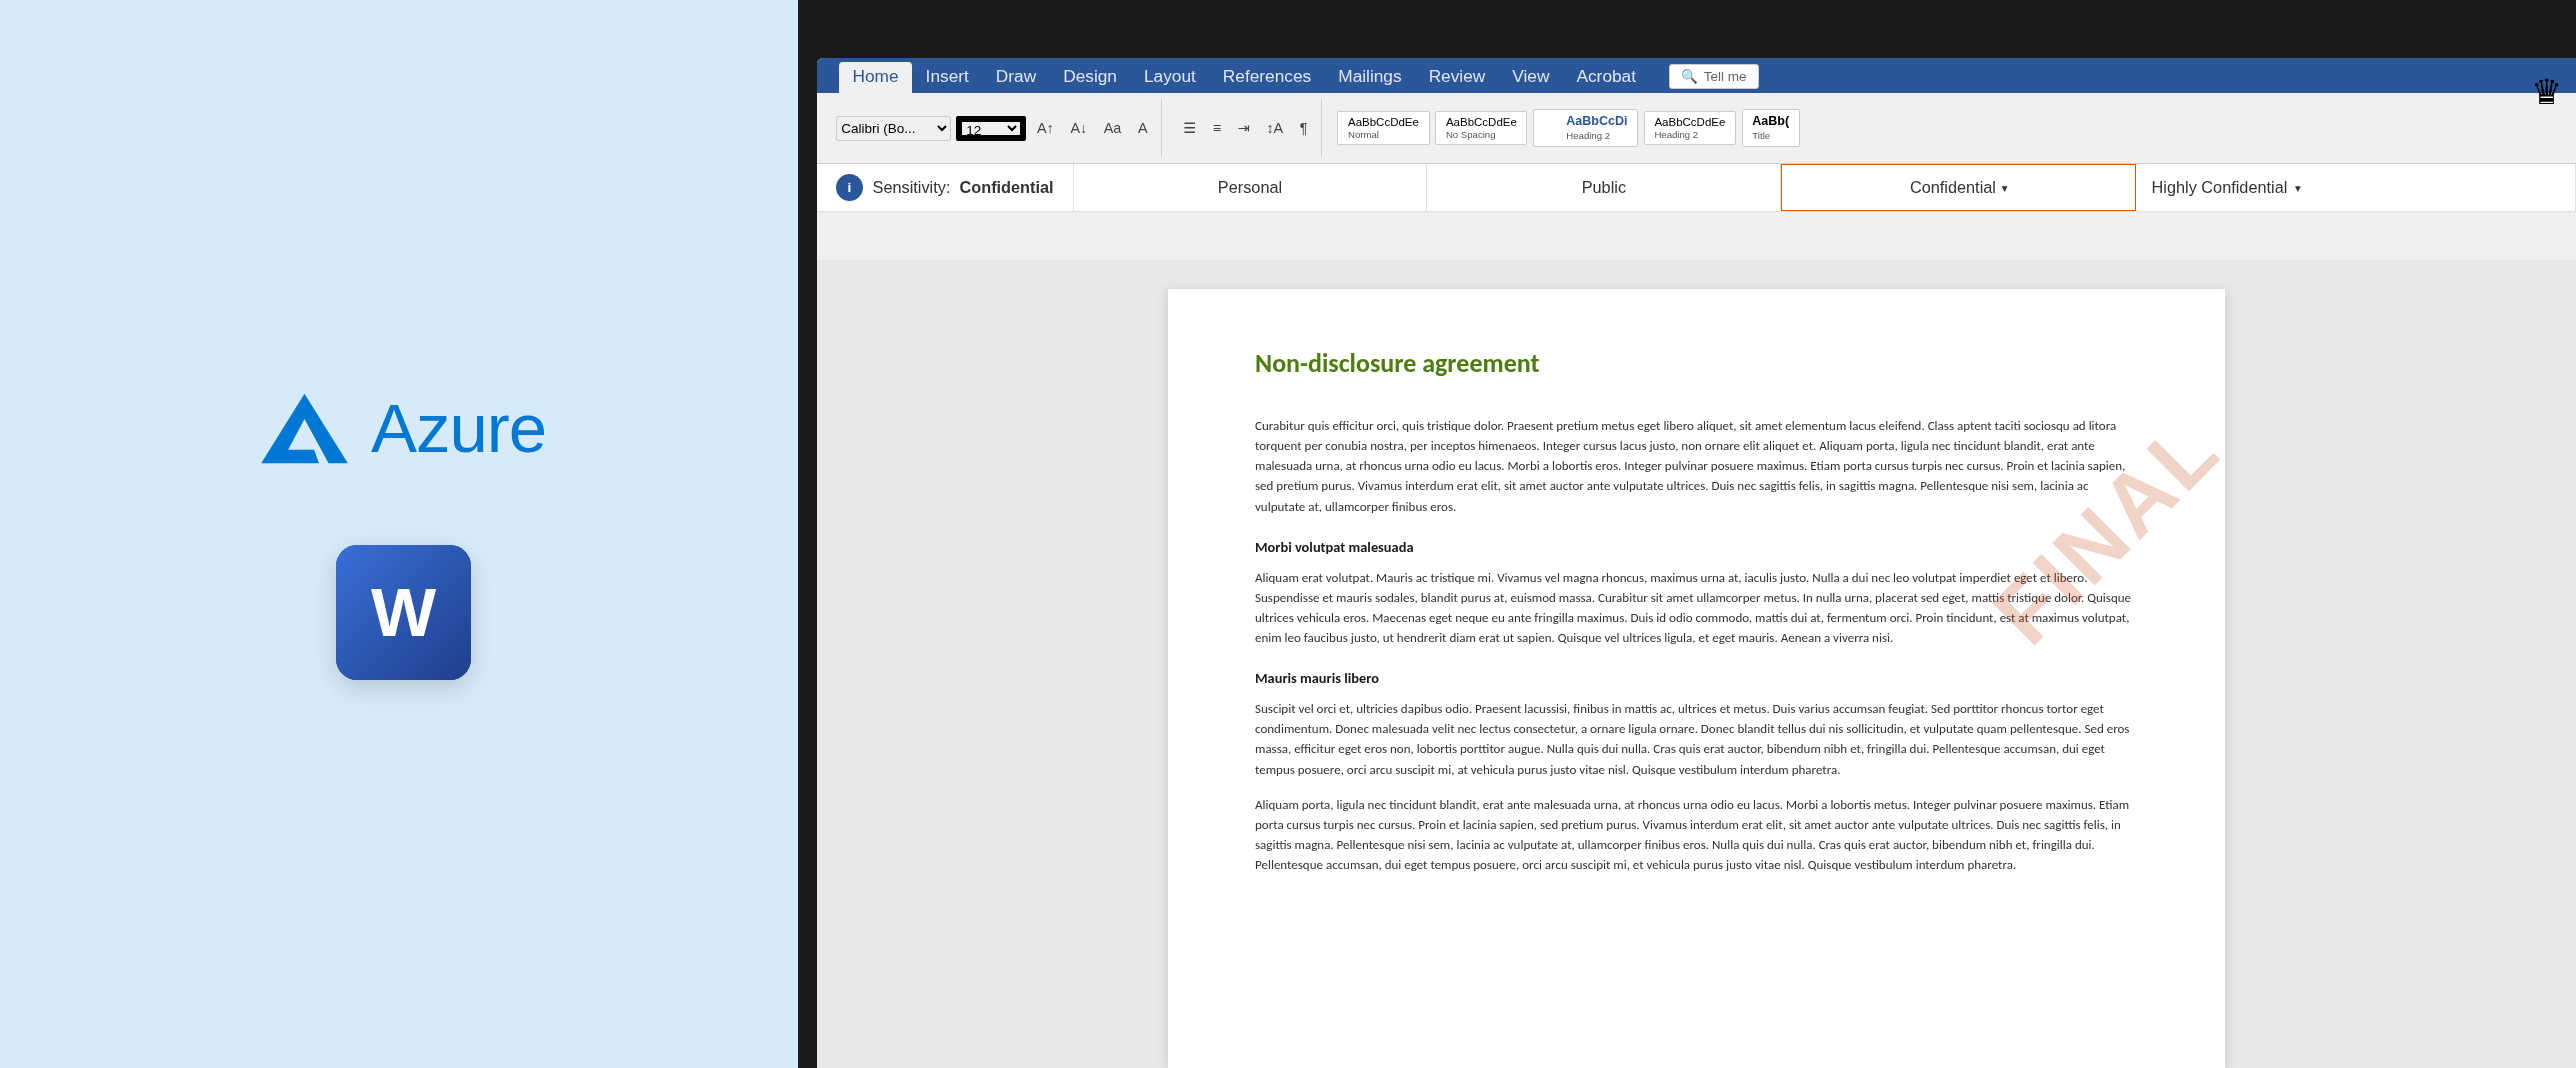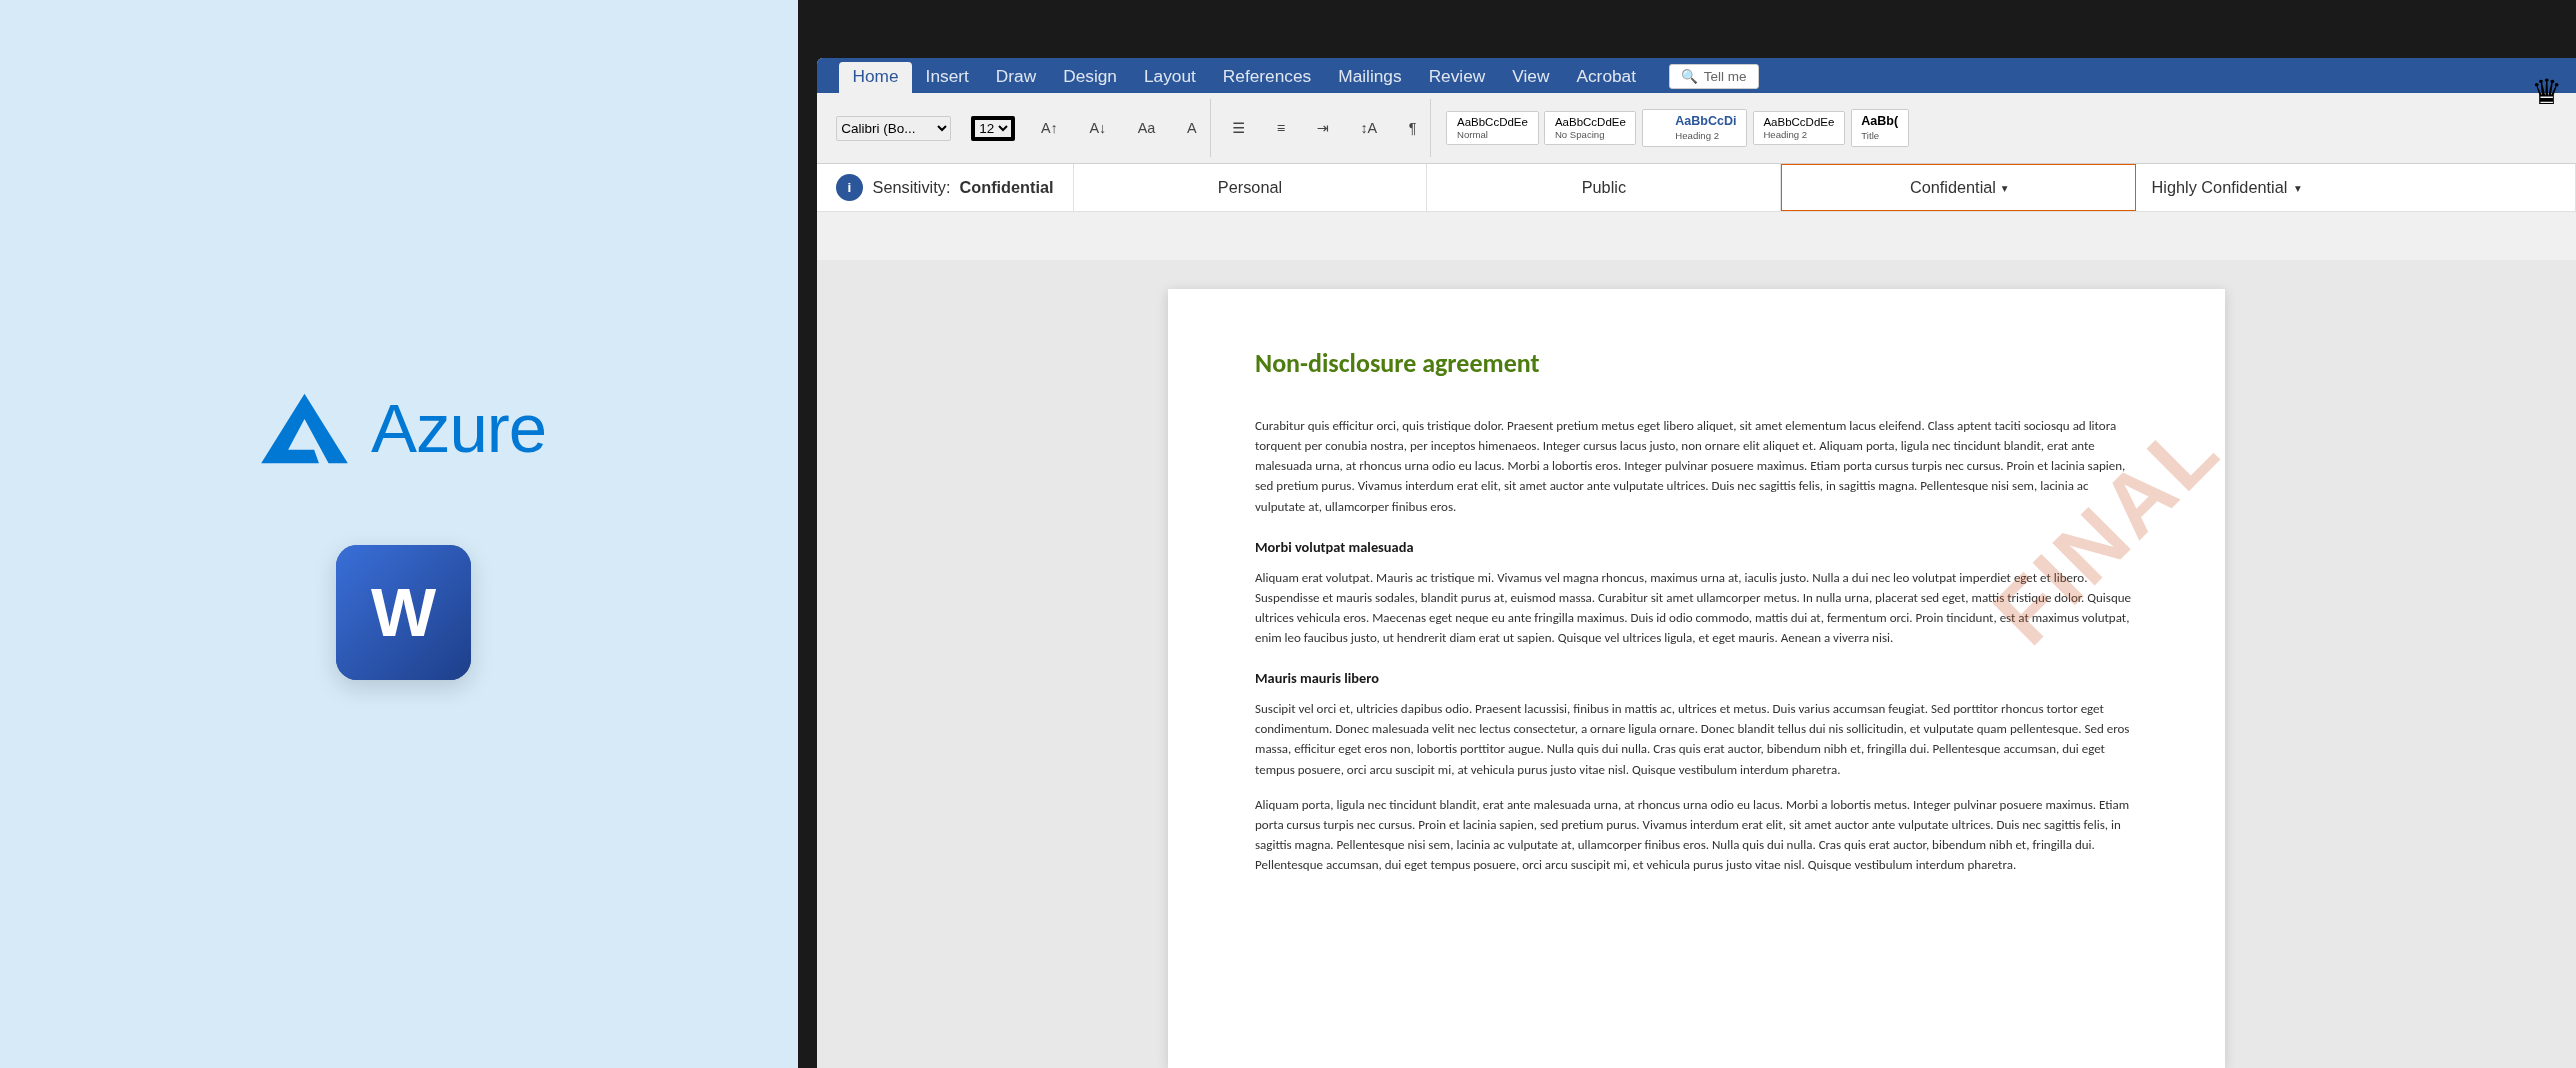--- a/index.html
+++ b/index.html
@@ -138,21 +138,21 @@
       display: flex;
       align-items: center;
       padding: 0 11.5px;
       gap: 7.7px;
       border-bottom: 1px solid #d0d0d0;
     }
 
     .ribbon-group {
       display: flex;
       align-items: center;
-      gap: 20px;
+      gap: 5px;
       padding: 0 7.7px;
       border-right: 1px solid #d0d0d0;
       height: 58px;
     }
 
     .ribbon-btn {
       background: none;
       border: none;
       cursor: pointer;
       padding: 2.9px 5.8px;
@@ -166,24 +166,24 @@
 
     .font-select {
       width: 115px;
       height: 25px;
       font-size: 13.5px;
       border: 1px solid #ccc;
       border-radius: 1.9px;
     }
 
     .font-size-select {
-      width: 44px;
+      width: 70px;
       height: 25px;
       font-size: 13.5px;
-      border: 4px solid #000000;
+      border: 6px solid #000000;
       border-radius: 1.9px;
     }
 
     
     .sensitivity-bar {
       background: white;
       height: 48px;
       display: flex;
       align-items: center;
       border-bottom: 1px solid #e0e0e0;

